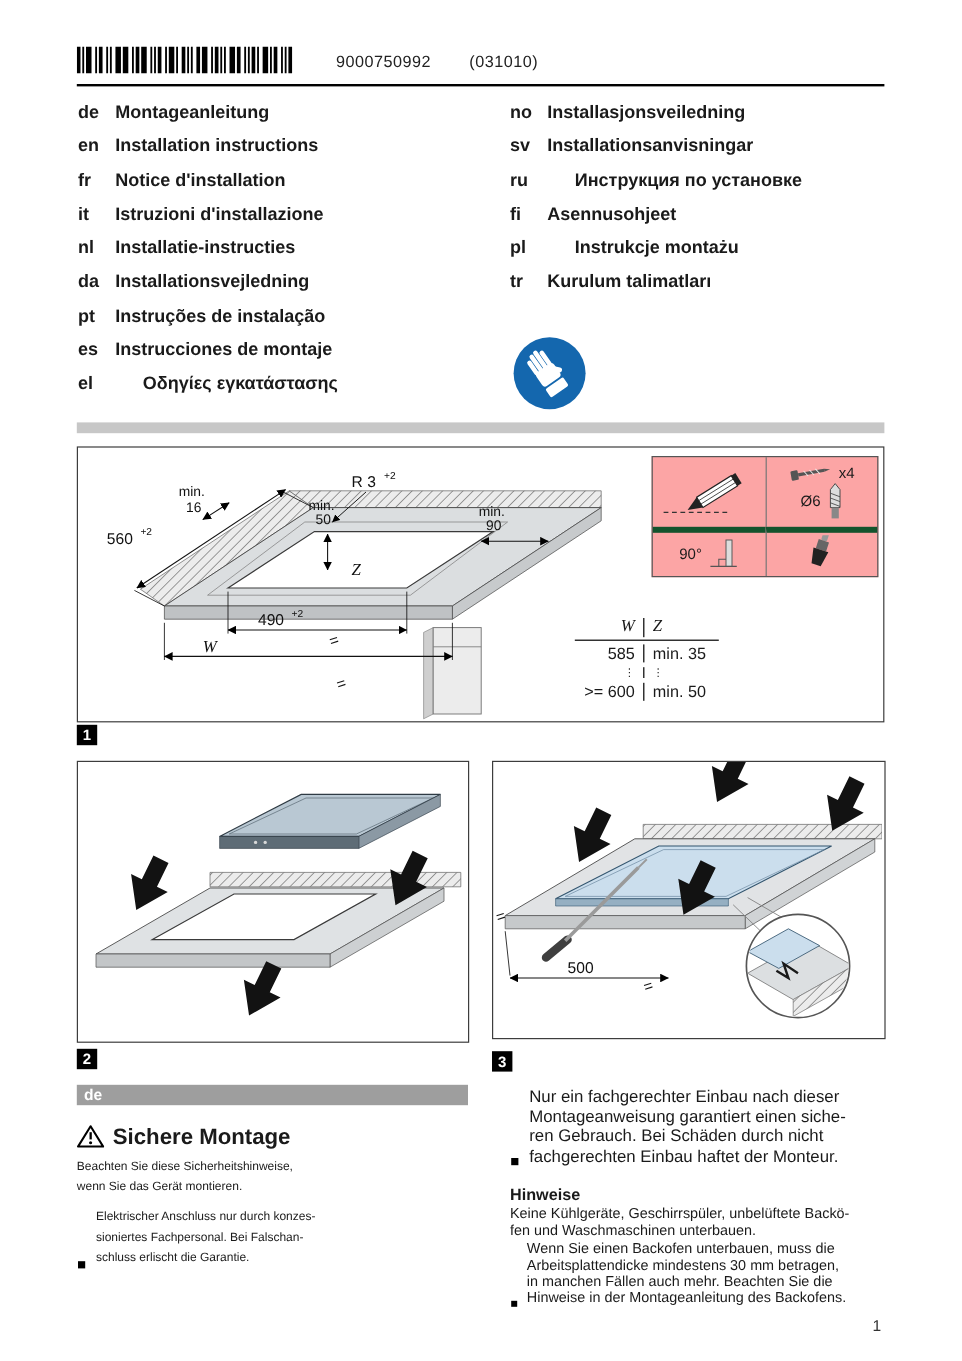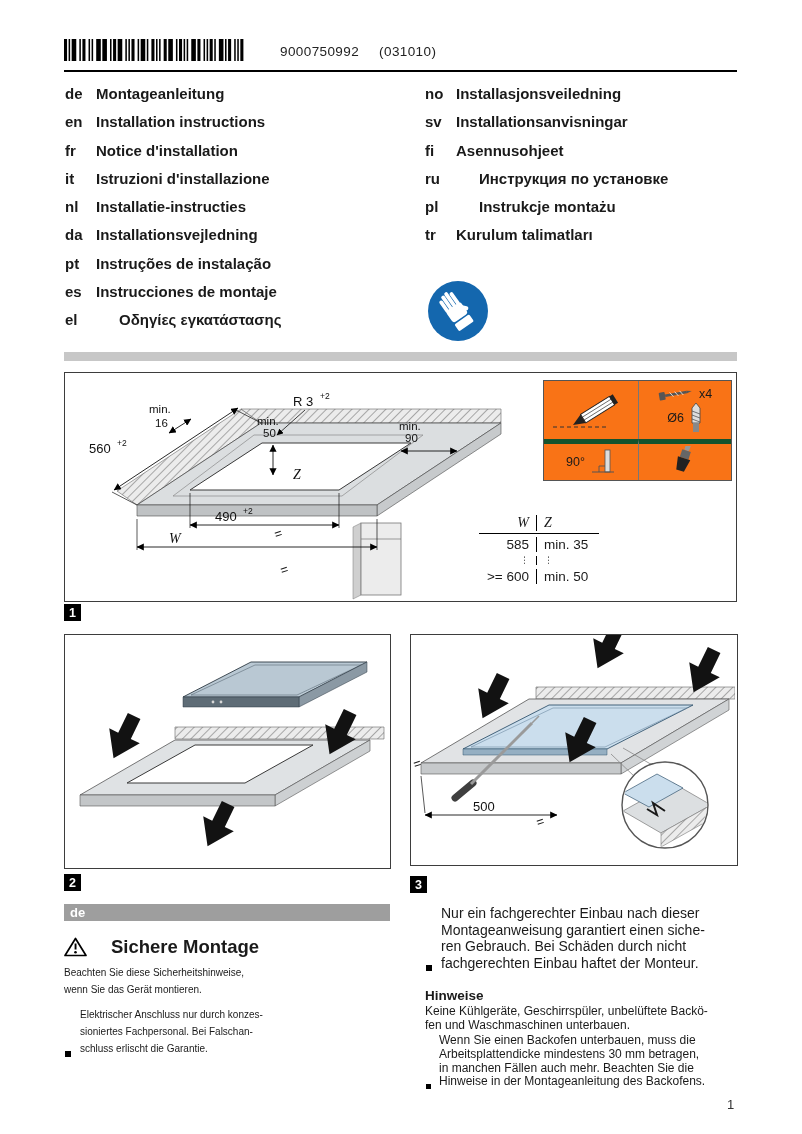--- a/index.html
+++ b/index.html
@@ -5,21 +5,21 @@
   html,body{margin:0;padding:0}
   body{
     width:802px;height:1134px;position:relative;background:#fff;
     font-family:"Liberation Sans",sans-serif;color:#1a1a1a;overflow:hidden;
   }
   .abs{position:absolute}
 
   
   #barcode{left:64px;top:38px}
   #docnum{left:280px;top:44px;font-size:13.5px;color:#222;letter-spacing:.4px}
-  #docnum .code{margin-left:20px}
+  #docnum .code{margin-left:32px}
   #rule-top{left:64px;top:70px;width:673px;height:2px;background:#000}
 
   
   .langs{top:80px;font-size:15px;font-weight:bold;line-height:28.3px}
   #langs-left{left:65px;width:340px}
   #langs-right{left:425px;width:312px}
   .lang-row{display:flex}
   .lang-code{width:31px;flex:none}
   .lang-row.wide .lang-code{width:54px}
 
@@ -44,38 +44,38 @@
   .dnum{font-size:13px}
   .dsup{font-size:8.5px}
   .ital{font-family:"Liberation Serif",serif;font-style:italic;font-size:14px}
   .deq{font-size:13px}
   .dim{stroke:#111;stroke-width:.9;marker-start:url(#arr);marker-end:url(#arr)}
   .ext{stroke:#111;stroke-width:.7}
   .ldr{stroke:#111;stroke-width:.8;marker-end:url(#arr)}
 
   
   .tools{position:absolute;left:478px;top:7px;width:187px;height:99px;border:1px solid #555;
-    display:grid;grid-template-columns:94px 1fr;grid-template-rows:58px 1fr;background:#f97316}
+    display:grid;grid-template-columns:94px 1fr;grid-template-rows:58px 1fr;background:#fca5a5}
   .tcell{display:flex;flex-direction:column;align-items:center;justify-content:center;gap:1px;
     border-left:1px solid #777;border-top:5px solid #14532d;overflow:hidden}
   .tcell.nl{border-left:none}.tcell.nt{border-top:none}
   .tool-row{display:flex;align-items:center;gap:5px;font-size:12.5px}
 
   
   .dimtable{position:absolute;left:414px;top:139px;width:120px;font-size:13.5px;background:#fff}
   .dt-row{display:flex;align-items:center;height:20px}
   .dt-dots{height:12px;font-size:9px;line-height:9px}
   .dt-head{height:21px;border-bottom:1.3px solid #000}
   .dt-c1{width:50px;text-align:right;padding-right:7px}
   .dt-c2{width:48px;border-left:1.3px solid #000;padding-left:7px}
 
   
   #de-bar{left:64px;top:904px;width:326px;height:17px;background:#9e9e9e;color:#fff;
     font-weight:bold;font-size:13px;line-height:17px;padding-left:6px;box-sizing:border-box}
-  #safety-head{left:64px;top:936px;display:flex;align-items:center;gap:24px}
+  #safety-head{left:64px;top:936px;display:flex;align-items:center;gap:7px}
   #safety-head .ttl{font-size:18.5px;font-weight:bold}
   .body-txt{font-size:10px;line-height:16.8px;white-space:pre-line}
   #safety-intro{left:64px;top:965px;width:332px}
   #bullet-elec{left:64px;top:1007px;width:332px}
   #bullet-install{left:425px;top:905px;width:316px}
   #bullet-install .txt{font-size:14px;line-height:16.6px}
   #unterbau-title{left:425px;top:988px;font-size:13.5px;font-weight:bold}
   #unterbau-text{left:425px;top:1005px;width:316px;font-size:12px;line-height:13.8px;white-space:pre-line}
   #unterbau-bullet{left:425px;top:1034px;width:316px}
   #unterbau-bullet .txt{font-size:12px;line-height:13.8px}
@@ -154,27 +154,27 @@
 
 <div class="abs langs" id="langs-right">
   <div class="lang-row">
       <span class="lang-code">no</span>
       <span>Installasjonsveiledning</span>
     </div>
   <div class="lang-row">
       <span class="lang-code">sv</span>
       <span>Installationsanvisningar</span>
     </div>
-  <div class="lang-row">
-      <span class="lang-code">fi</span>
-      <span>Asennusohjeet</span>
-    </div>
   <div class="lang-row wide">
       <span class="lang-code">ru</span>
       <span>Инструкция по установке</span>
+    </div>
+  <div class="lang-row">
+      <span class="lang-code">fi</span>
+      <span>Asennusohjeet</span>
     </div>
   <div class="lang-row wide">
       <span class="lang-code">pl</span>
       <span>Instrukcje montażu</span>
     </div>
   <div class="lang-row">
       <span class="lang-code">tr</span>
       <span>Kurulum talimatları</span>
     </div>
 </div>

